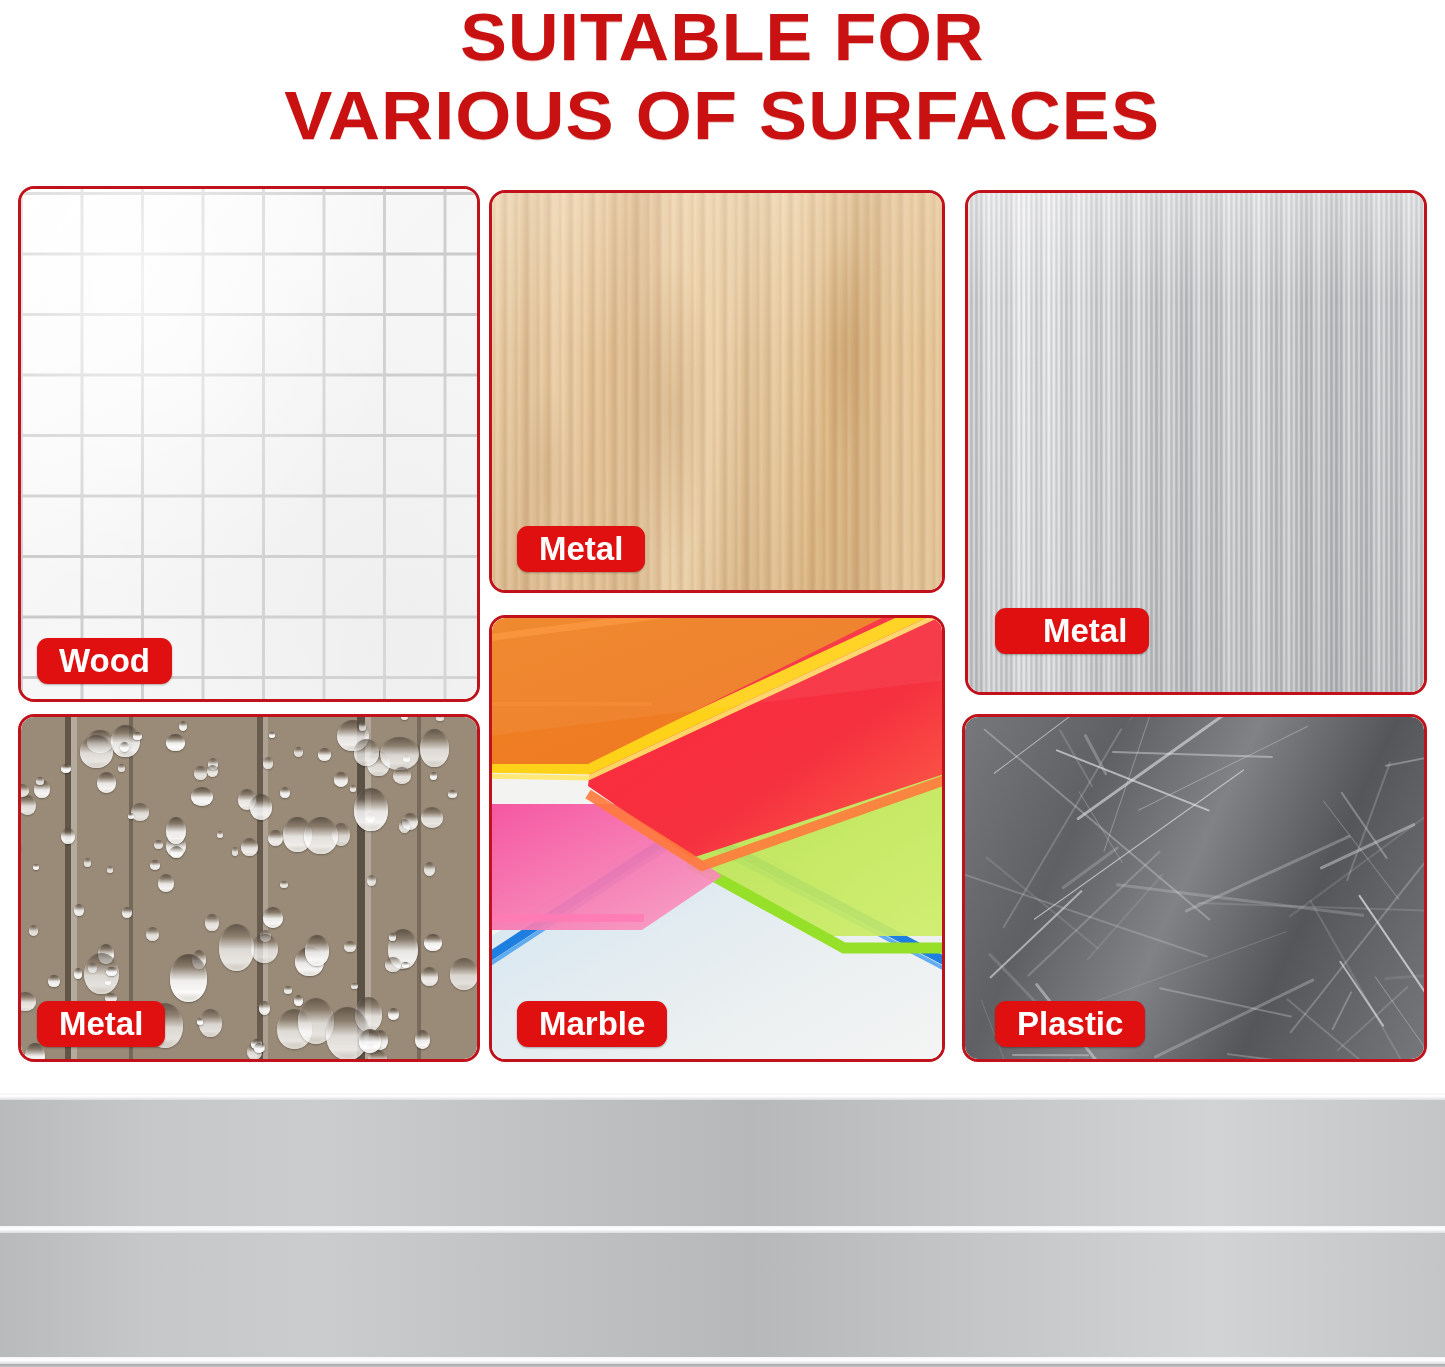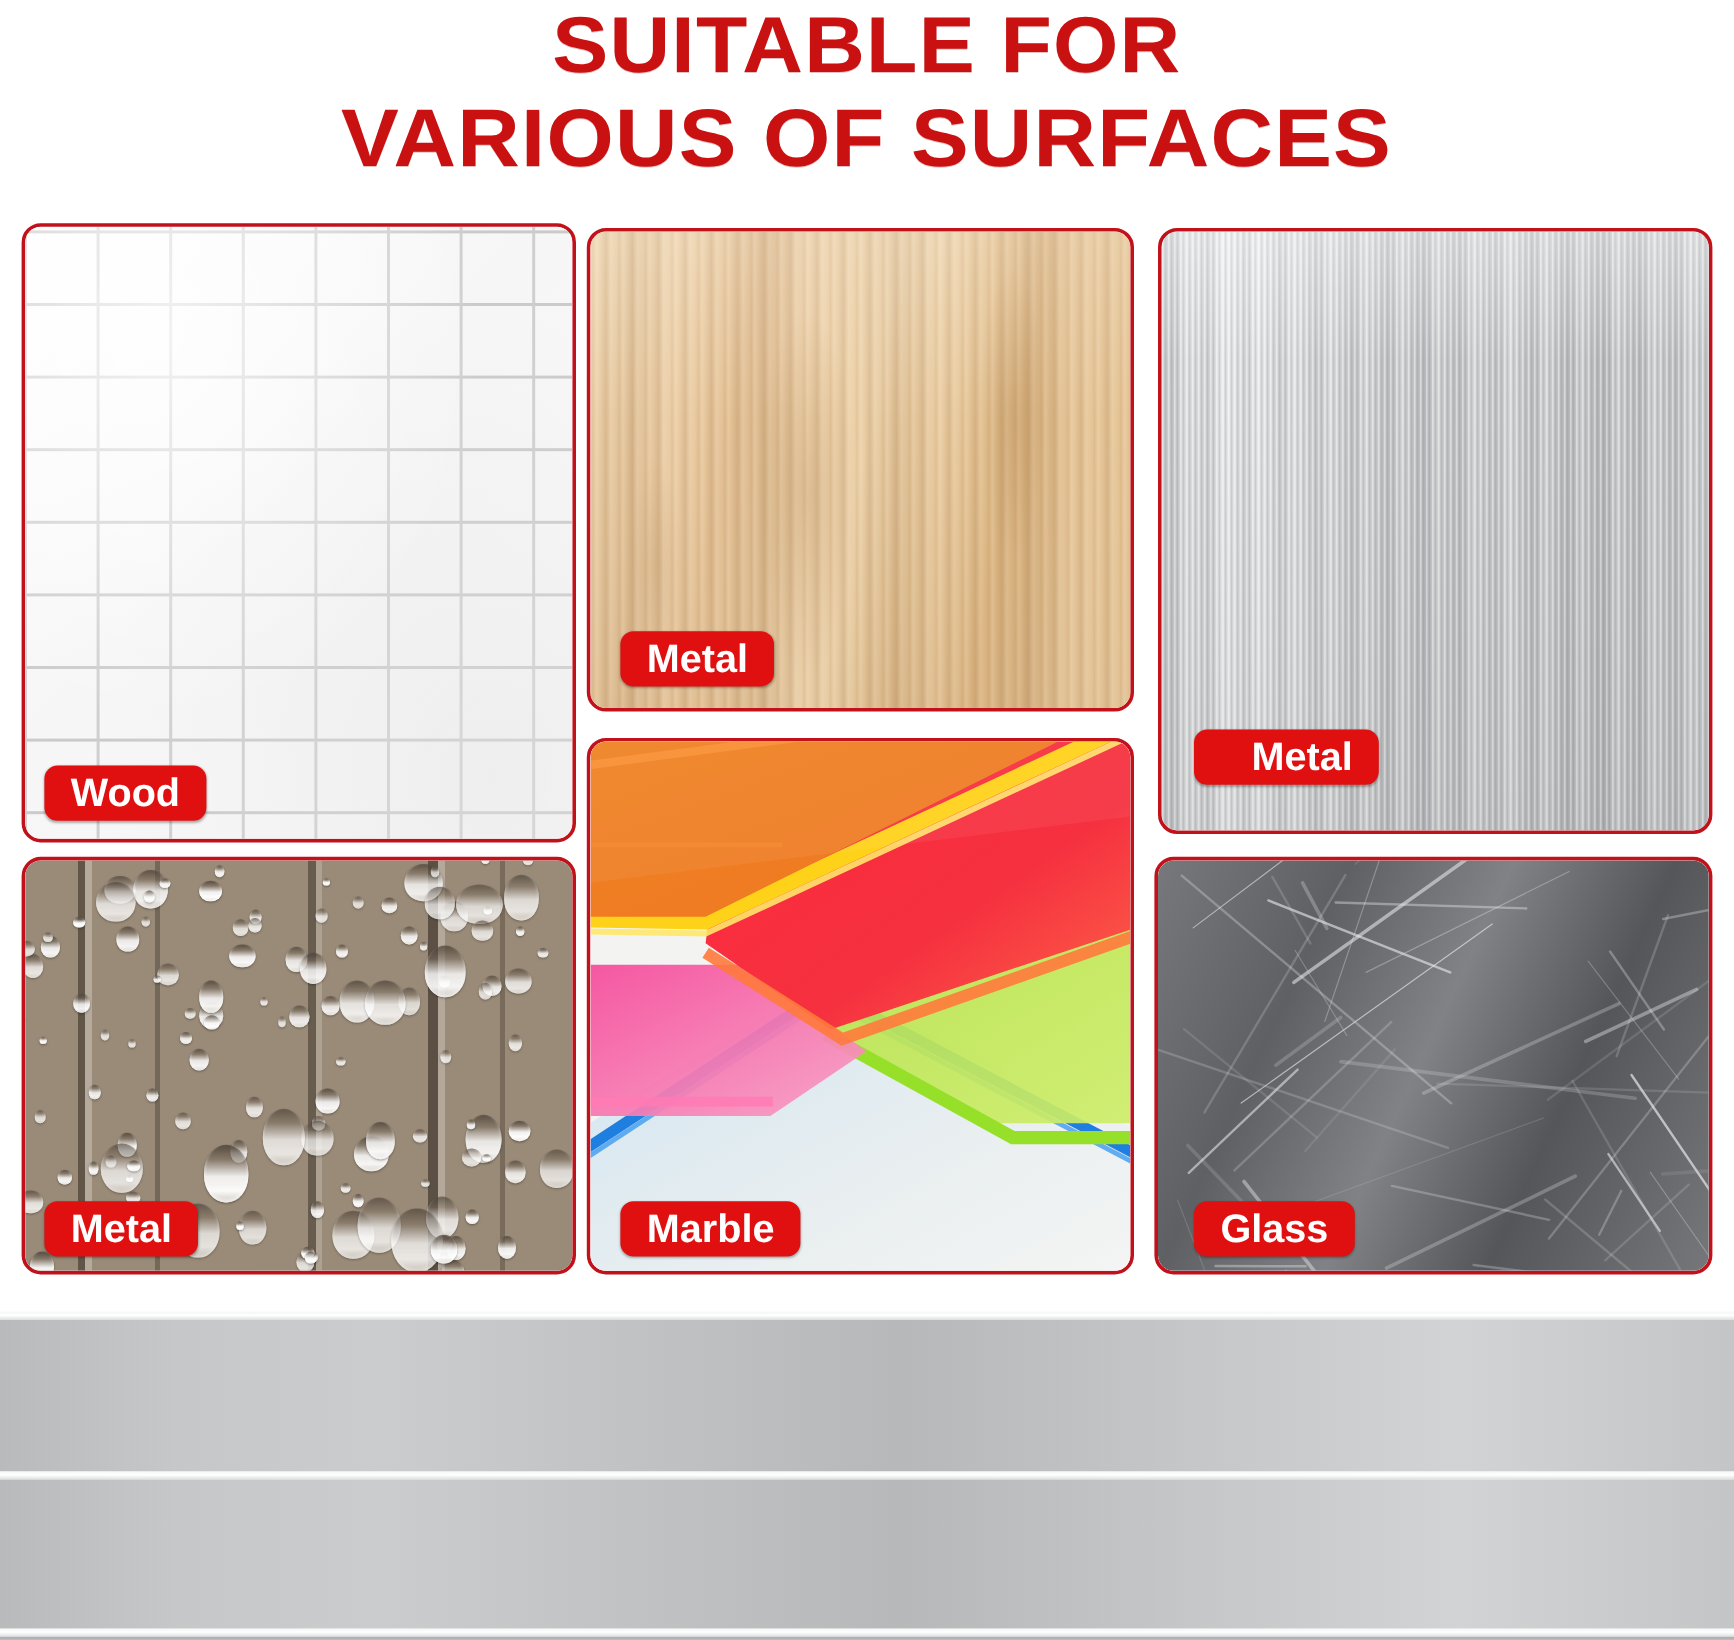--- a/index.html
+++ b/index.html
@@ -468,21 +468,21 @@
         <div class="vein soft" style="left: 20.7338px; top: 138.504px; width: 144.688px; height: 1.8px; transform: rotate(39.2deg); opacity: 0.35;"></div>
         <div class="vein soft" style="left: 163.986px; top: 2.9911px; width: 142.679px; height: 1.2px; transform: rotate(-41deg); opacity: 0.44;"></div>
         <div class="vein soft" style="left: 113.644px; top: 73.8553px; width: 83.5722px; height: 0.9px; transform: rotate(58.7deg); opacity: 0.65;"></div>
         <div class="vein soft" style="left: 114.111px; top: 289.651px; width: 221.335px; height: 1.3px; transform: rotate(-20.1deg); opacity: 0.4;"></div>
         <div class="vein soft" style="left: 231.795px; top: 185.266px; width: 260.368px; height: 1.8px; transform: rotate(1.9deg); opacity: 0.37;"></div>
         <div class="vein" style="left: 147.038px; top: 34.3342px; width: 160.781px; height: 1.9px; transform: rotate(1.8deg); opacity: 0.49;"></div>
         <div class="vein" style="left: 69.0031px; top: 201.5px; width: 258.461px; height: 1.2px; transform: rotate(-35.5deg); opacity: 0.77;"></div>
       </div>
   </div>
 </div>
-<div class="badge" id="badge-marble">Glass</div>
+<div class="badge" id="badge-marble">Plastic</div>
 
 <div id="product-bar">
   <div class="bar-hi" style="top:0px;"></div>
   <div class="bar-seg" style="top:7px;  height:128px;"></div>
   <div class="bar-hi" style="top:133px;"></div>
   <div class="bar-seg" style="top:140px; height:126px;"></div>
   <div class="bar-hi" style="top:264px;"></div>
   <div class="bar-lo" style="top:271px;"></div>
 </div>
 

